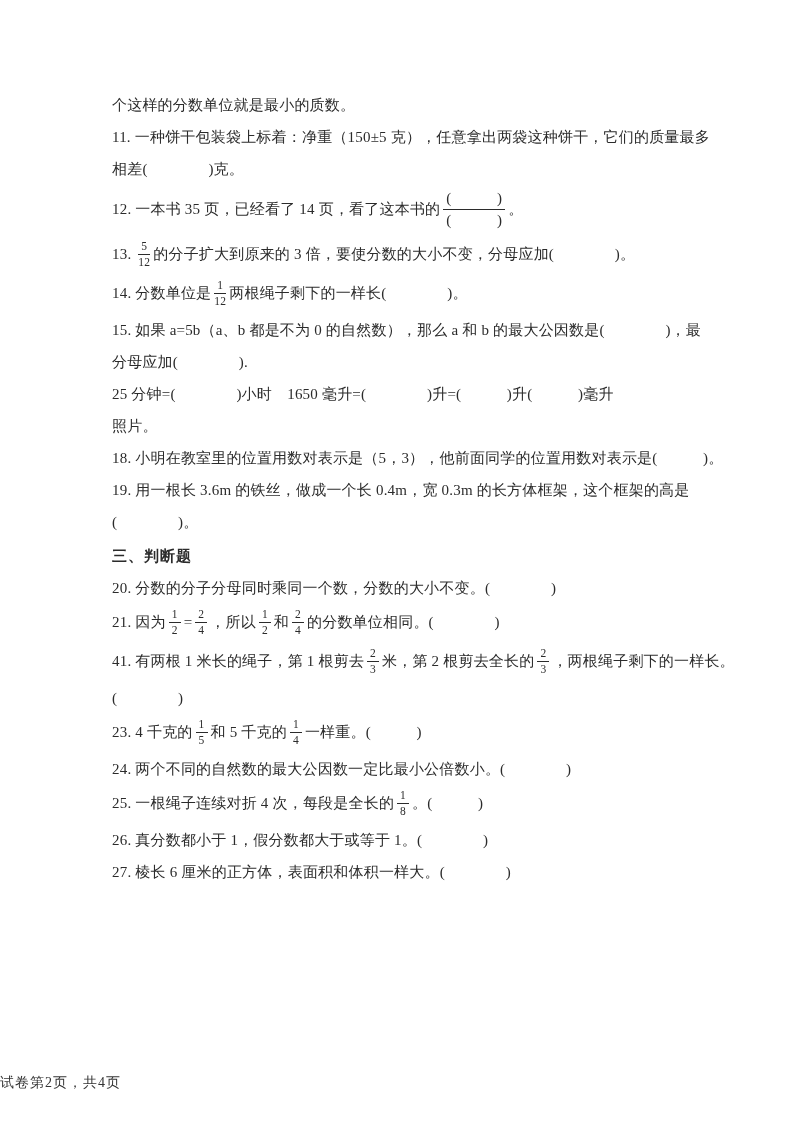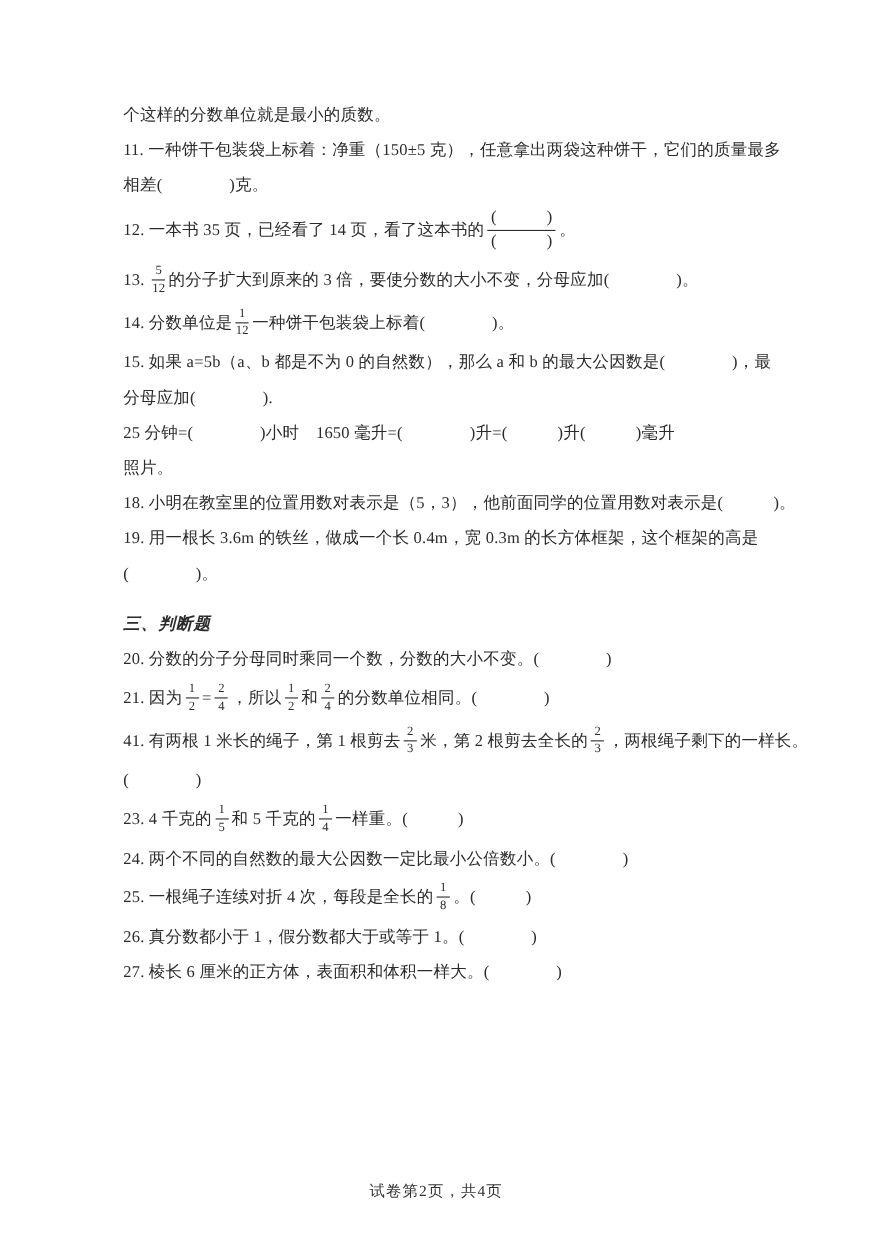--- a/index.html
+++ b/index.html
@@ -21,60 +21,58 @@
   .line {
     white-space: pre;
     font-size: 15px;
     line-height: 22px;
     min-height: 22px;
     margin-bottom: 10px;
     letter-spacing: 0.2px;
   }
   .section-header {
     font-weight: 700;
-    margin-top: 24px;
+    margin-top: 12px;
     letter-spacing: 1px;
-    font-style: italic;
   }
   .frac {
     display: inline-flex;
     flex-direction: column;
     align-items: center;
     vertical-align: middle;
     font-size: 11.5px;
     line-height: 13px;
     margin: 0 3px;
     position: relative;
     top: -1px;
   }
   .frac .num { padding: 0 3px 1px; border-bottom: 1px solid #2b2b2b; }
   .frac .den { padding-top: 1px; }
   .frac.large { font-size: 15px; line-height: 19px; }
   .footer {
     position: absolute;
     left: 0;
     right: 0;
     bottom: 30px;
-    text-align: center;
     font-size: 14px;
     color: #333333;
     letter-spacing: 1px;
   }
 </style>
 </head>
 <body>
 
 <div class="page">
   <div class="content">
       <div class="line"><span>个这样的分数单位就是最小的质数。</span></div>
       <div class="line"><span>11. 一种饼干包装袋上标着：净重（150±5 克），任意拿出两袋这种饼干，它们的质量最多</span></div>
       <div class="line"><span>相差(　　　　)克。</span></div>
       <div class="line"><span>12. 一本书 35 页，已经看了 14 页，看了这本书的</span><span class="frac large"><span class="num">(　　　)</span><span class="den">(　　　)</span></span><span>。</span></div>
       <div class="line"><span>13. </span><span class="frac"><span class="num">5</span><span class="den">12</span></span><span>的分子扩大到原来的 3 倍，要使分数的大小不变，分母应加(　　　　)。</span></div>
-      <div class="line"><span>14. 分数单位是</span><span class="frac"><span class="num">1</span><span class="den">12</span></span><span>一种饼干包装袋上标着(　　　　)。</span></div>
+      <div class="line"><span>14. 分数单位是</span><span class="frac"><span class="num">1</span><span class="den">12</span></span><span>两根绳子剩下的一样长(　　　　)。</span></div>
       <div class="line"><span>15. 如果 a=5b（a、b 都是不为 0 的自然数），那么 a 和 b 的最大公因数是(　　　　)，最</span></div>
       <div class="line"><span>分母应加(　　　　).</span></div>
       <div class="line"><span>25 分钟=(　　　　)小时　1650 毫升=(　　　　)升=(　　　)升(　　　)毫升</span></div>
       <div class="line"><span>照片。</span></div>
       <div class="line"><span>18. 小明在教室里的位置用数对表示是（5，3），他前面同学的位置用数对表示是(　　　)。</span></div>
       <div class="line"><span>19. 用一根长 3.6m 的铁丝，做成一个长 0.4m，宽 0.3m 的长方体框架，这个框架的高是</span></div>
       <div class="line"><span>(　　　　)。</span></div>
       <div class="line section-header"><span>三、判断题</span></div>
       <div class="line"><span>20. 分数的分子分母同时乘同一个数，分数的大小不变。(　　　　)</span></div>
       <div class="line"><span>21. 因为</span><span class="frac"><span class="num">1</span><span class="den">2</span></span><span>=</span><span class="frac"><span class="num">2</span><span class="den">4</span></span><span>，所以</span><span class="frac"><span class="num">1</span><span class="den">2</span></span><span>和</span><span class="frac"><span class="num">2</span><span class="den">4</span></span><span>的分数单位相同。(　　　　)</span></div>

